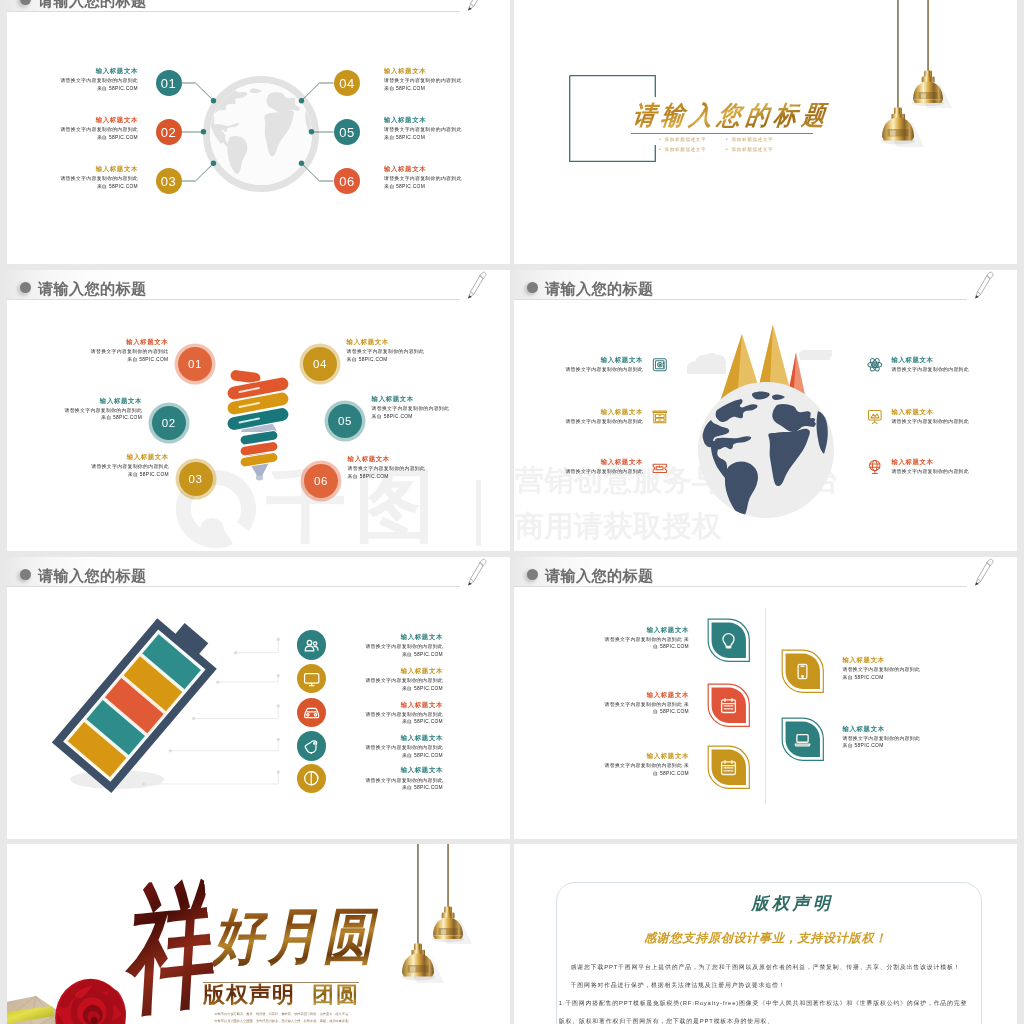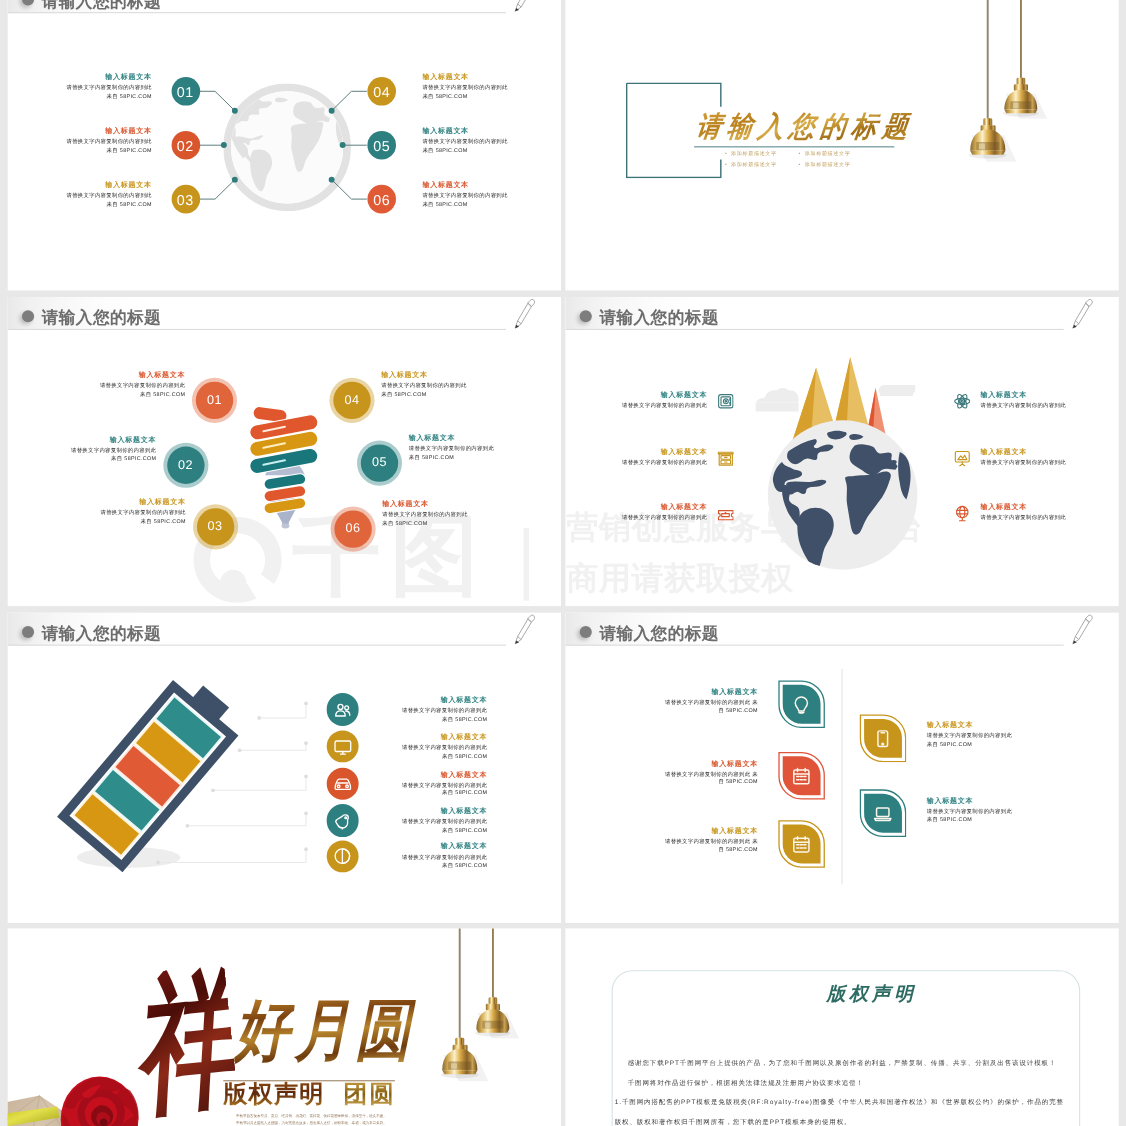--- a/index.html
+++ b/index.html
@@ -944,20 +944,21 @@
       <path d="M13 135h32l-2 3.6H15z" fill="url(#brass1)"></path>
       <path d="M18.5 127h21v7.5h-21z" fill="#6b4f24" opacity=".4"></path>
       <path d="M21 128.5h5.5v5.2H21z" fill="#f5e2b0" opacity=".55"></path>
     </g>
   </svg>
 </div>
 
 <div class="slide s2 r4">
   <div class="cp-box"></div>
   <div class="cp-head">版权声明</div>
+  <div class="cp-sub">感谢您支持原创设计事业，支持设计版权！</div>
   <div class="cp-body" id="s8body">
         <p>感谢您下载PPT千图网平台上提供的产品，为了您和千图网以及原创作者的利益，严禁复制、传播、共享、分割及出售该设计模板！</p>
         <p>千图网将对作品进行保护，根据相关法律法规及注册用户协议要求追偿！</p>
         <p class="noind">1.千图网内搭配售的PPT模板是免版税类(RF:Royalty-free)图像受《中华人民共和国著作权法》和《世界版权公约》的保护，作品的完整版权、版权和著作权归千图网所有，您下载的是PPT模板本身的使用权。</p>
       </div>
 </div>
 
 </div>
 
 </body></html>

